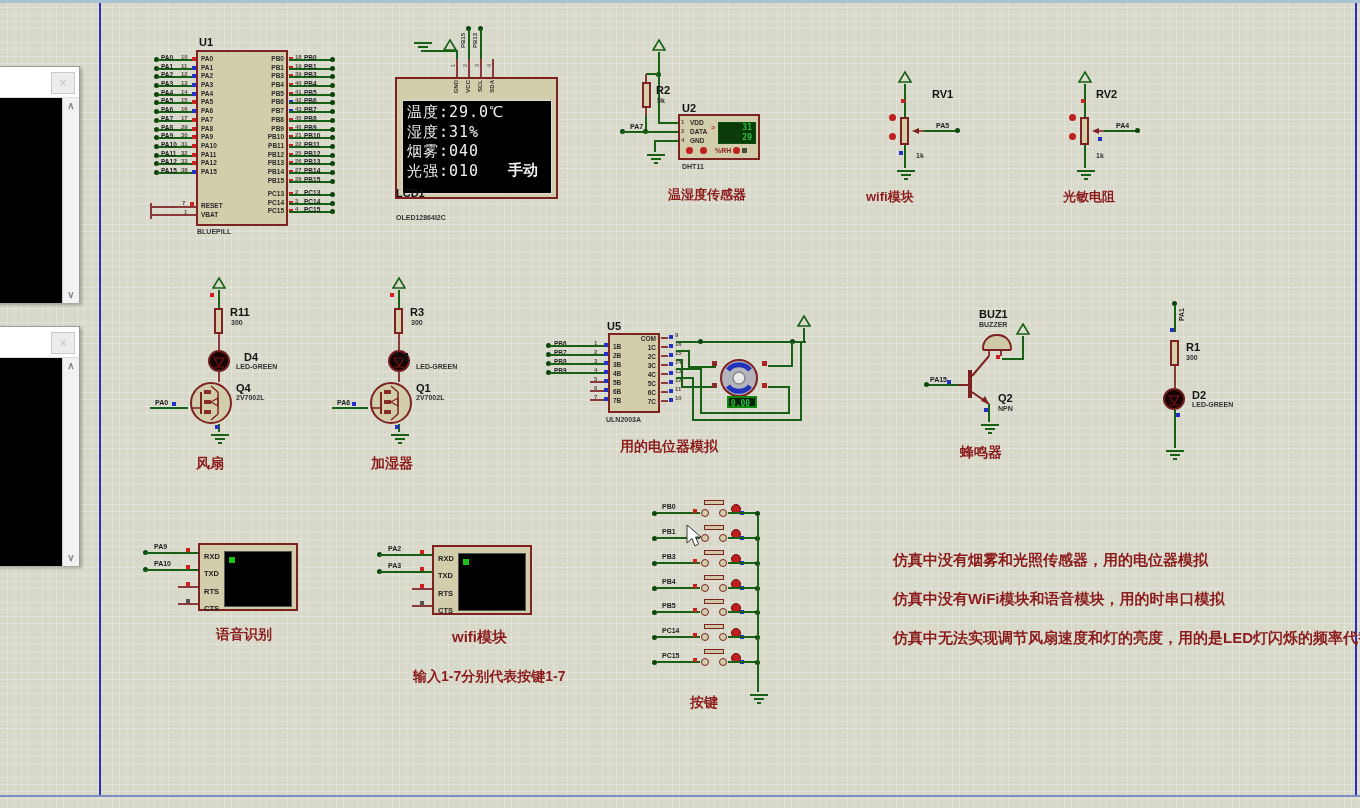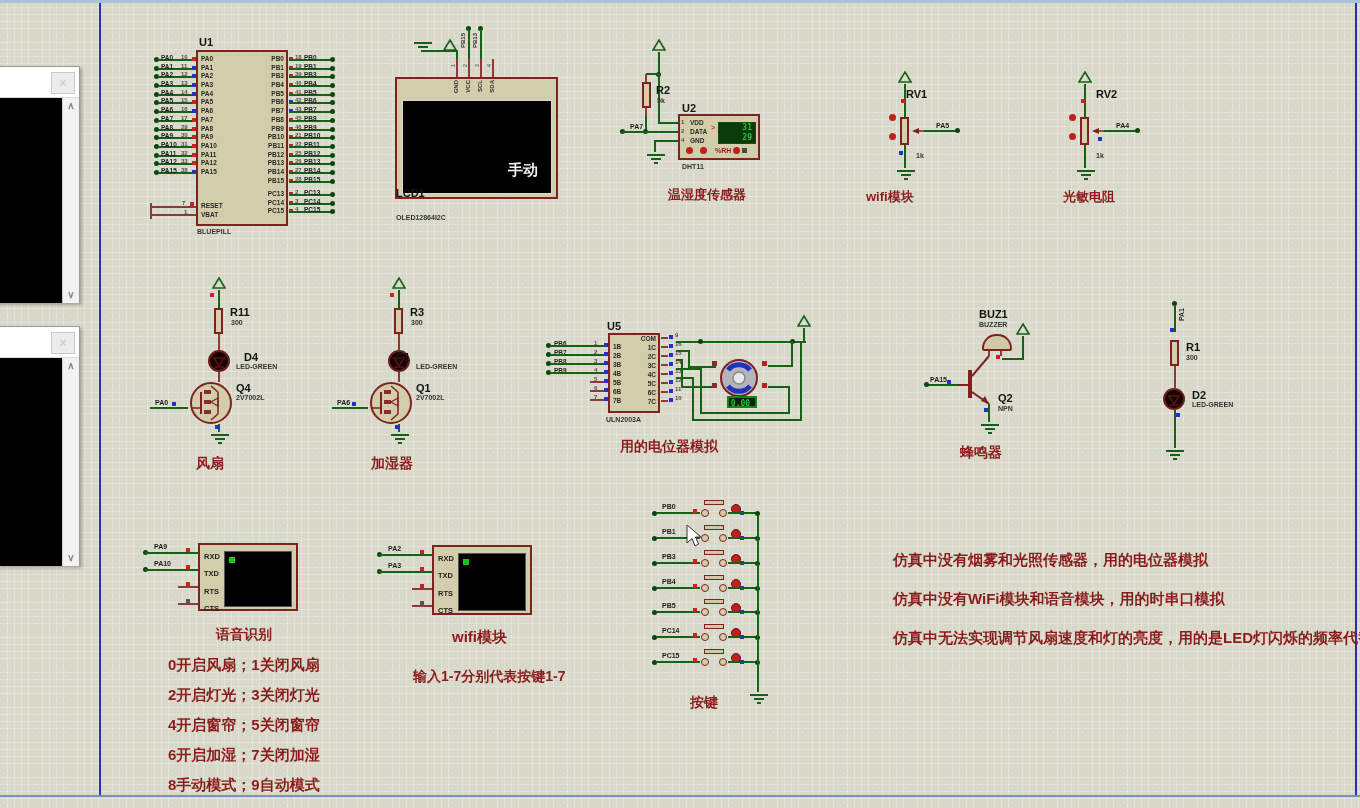--- a/index.html
+++ b/index.html
@@ -478,20 +478,27 @@
   <span class="vtext" style="left:450px;top:64px;color:#777">1</span>
   <span class="vtext" style="left:462px;top:64px;color:#777">2</span>
   <span class="vtext" style="left:474px;top:64px;color:#777">3</span>
   <span class="vtext" style="left:486px;top:64px;color:#777">4</span>
   <div class="tan" style="left:395px;top:77px;width:163px;height:122px;position:absolute"></div>
   <span class="vtext" style="left:453px;top:80px">GND</span>
   <span class="vtext" style="left:465px;top:80px">VCC</span>
   <span class="vtext" style="left:477px;top:80px">SCL</span>
   <span class="vtext" style="left:489px;top:80px">SDA</span>
   <div class="abs" style="left:402px;top:100px;width:148px;height:92px;background:#000;border:1px solid #d8d8d8"></div>
+  <div class="abs" style="left:407px;top:103px;color:#f0f0f0;font:15px 'DejaVu Sans Mono',monospace;letter-spacing:1px">
+
+  <div class="lcdline">温度:29.0℃</div>
+      <div class="lcdline">湿度:31%</div>
+      <div class="lcdline">烟雾:040</div>
+      <div class="lcdline">光强:010</div>
+    </div>
   <div class="abs" style="left:508px;top:161px;color:#f0f0f0;font:bold 15px 'DejaVu Sans Mono',monospace">手动</div>
   <div class="ref" style="left:396px;top:187px">LCD1</div>
   <div class="part" style="left:396px;top:214px">OLED12864I2C</div>
 
   <svg class="abs" style="left:652px;top:38px" width="14" height="18">
     <path d="M7 2 L13 12 L1 12 Z" fill="none" stroke="#176117" stroke-width="1.6"></path>
   </svg>
   <div class="w" style="left:658px;top:52px;width:2px;height:22px"></div>
   <div class="dot" style="left:656px;top:72px"></div>
   <div class="w" style="left:646px;top:73px;width:14px;height:2px"></div>
@@ -539,21 +546,21 @@
   <div class="abs" style="left:733px;top:147px;width:7px;height:7px;border-radius:50%;background:#bf1f1f"></div>
   <div class="abs" style="left:742px;top:148px;width:5px;height:5px;background:#4a4a3a"></div>
   <div class="part" style="left:682px;top:163px">DHT11</div>
   <div class="cn t13" style="left:668px;top:186px">温湿度传感器</div>
 
   <svg class="abs" style="left:898px;top:70px" width="14" height="18">
     <path d="M7 2 L13 12 L1 12 Z" fill="none" stroke="#176117" stroke-width="1.6"></path>
   </svg>
   <div class="w" style="left:904px;top:84px;width:2px;height:33px"></div>
   <div class="sq" style="left:901px;top:99px"></div>
-  <div class="ref" style="left:906px;top:88px">RV1</div>
+  <div class="ref" style="left:932px;top:88px">RV1</div>
   <div class="pot" style="left:900px;top:117px"></div>
   <svg class="abs" style="left:910px;top:126px" width="16" height="10">
     <line x1="15" y1="5" x2="7" y2="5" stroke="#7e2121" stroke-width="1.5"></line>
     <path d="M2 5 L9 2 L9 8 Z" fill="#7e2121"></path>
   </svg>
   <div class="abs" style="left:889px;top:114px;width:7px;height:7px;border-radius:50%;background:#bf1f1f"></div>
   <div class="abs" style="left:889px;top:133px;width:7px;height:7px;border-radius:50%;background:#bf1f1f"></div>
   <div class="w" style="left:924px;top:130px;width:34px;height:2px"></div>
   <div class="dot" style="left:955px;top:128px"></div>
   <span class="net" style="left:936px;top:122px">PA5</span>
@@ -1063,22 +1070,14 @@
   <svg class="abs" style="left:686px;top:524px" width="16" height="24">
     <path d="M1 1 L1 19 L6 14.5 L9 22 L12.5 20 L9.5 13 L15 13 Z" fill="#fff" stroke="#333" stroke-width="1"></path>
   </svg>
 
   <div class="abs" style="left:893px;top:551px">
 
   <div class="cn t15" style="position:static;margin-bottom:20px">仿真中没有烟雾和光照传感器，用的电位器模拟</div>
       <div class="cn t15" style="position:static;margin-bottom:20px">仿真中没有WiFi模块和语音模块，用的时串口模拟</div>
       <div class="cn t15" style="position:static;margin-bottom:20px">仿真中无法实现调节风扇速度和灯的亮度，用的是LED灯闪烁的频率代替</div>
     </div>
-  <div class="abs" style="left:168px;top:656px">
-
-  <div class="cn t15" style="position:static;margin-bottom:11px">0开启风扇；1关闭风扇</div>
-      <div class="cn t15" style="position:static;margin-bottom:11px">2开启灯光；3关闭灯光</div>
-      <div class="cn t15" style="position:static;margin-bottom:11px">4开启窗帘；5关闭窗帘</div>
-      <div class="cn t15" style="position:static;margin-bottom:11px">6开启加湿；7关闭加湿</div>
-      <div class="cn t15" style="position:static;margin-bottom:11px">8手动模式；9自动模式</div>
-    </div>
 
 </div>
 
 </body></html>

